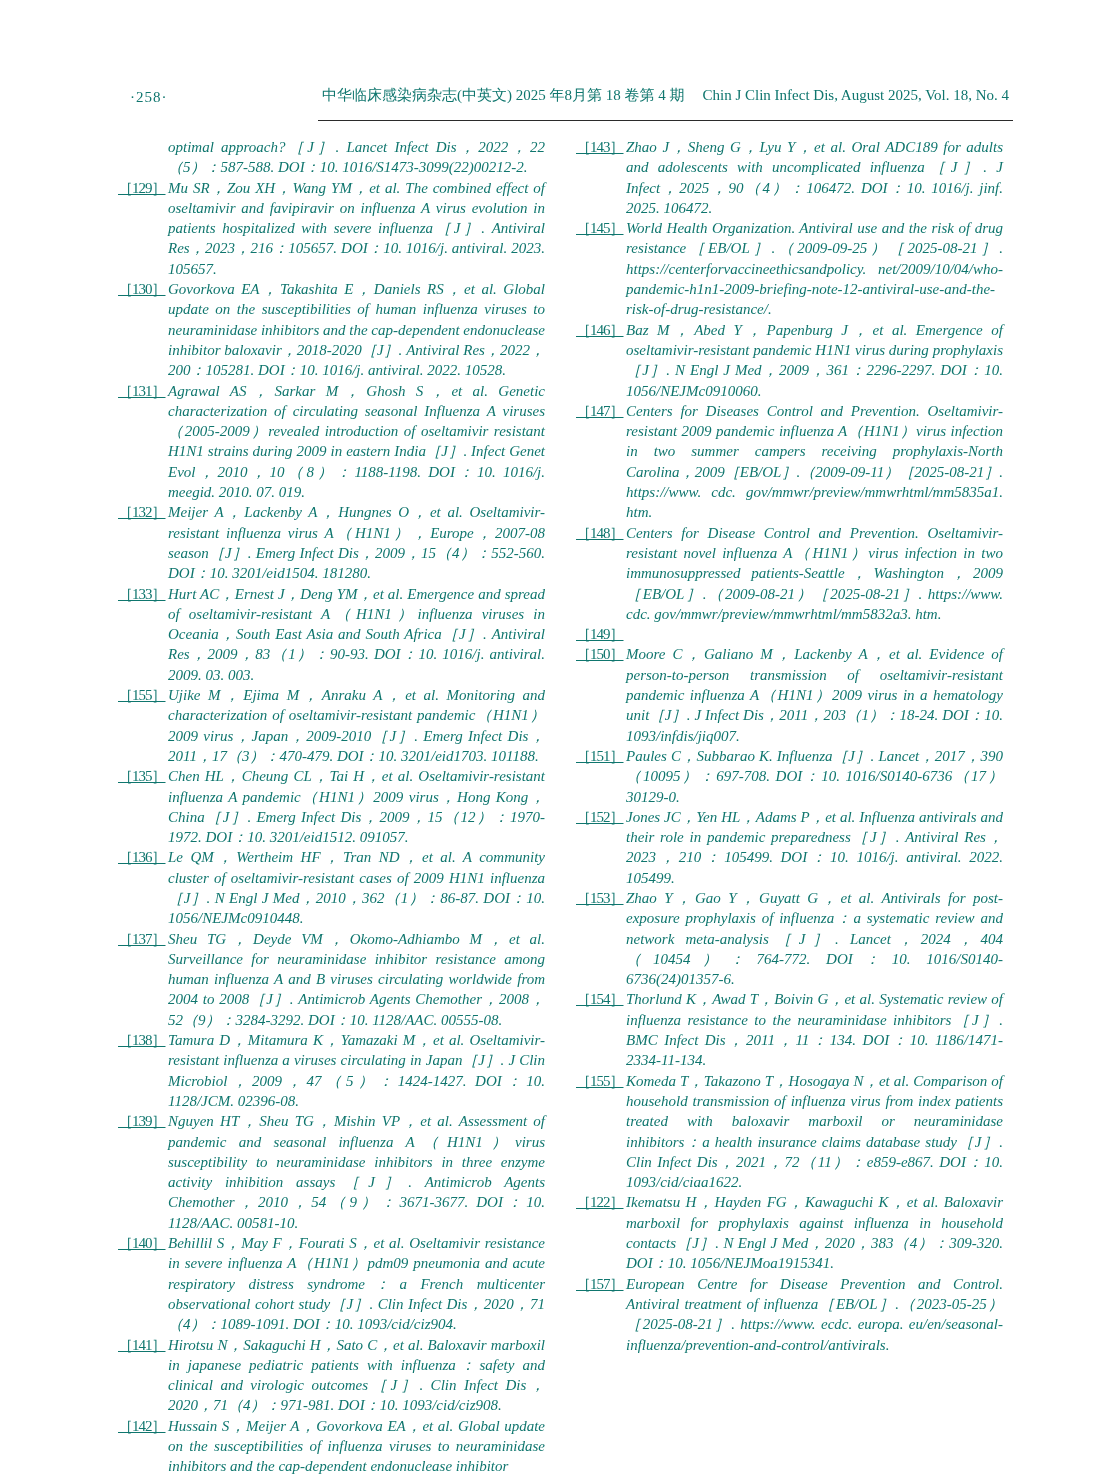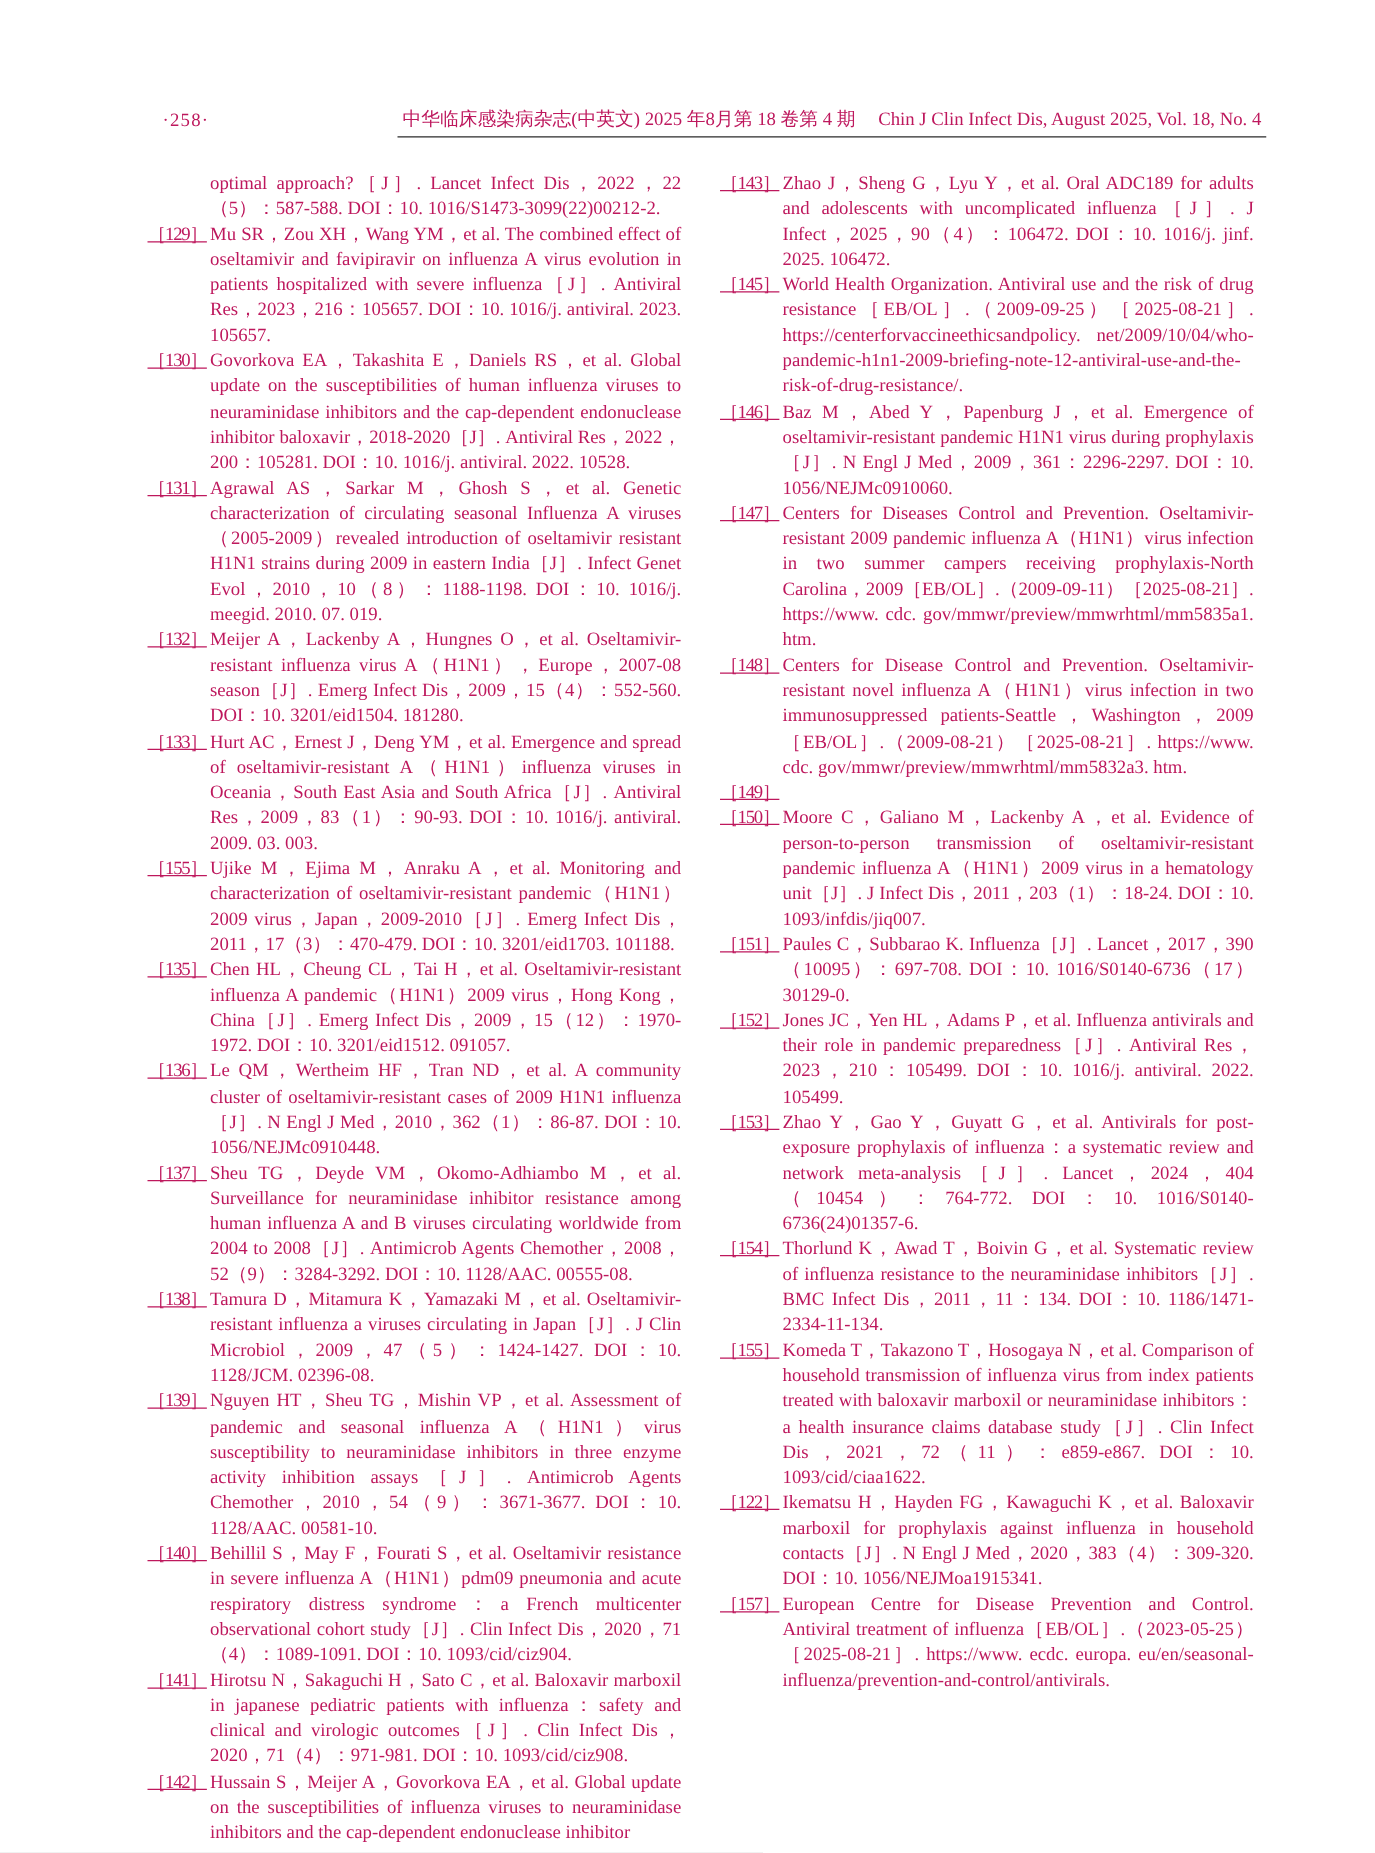--- a/index.html
+++ b/index.html
@@ -2,21 +2,21 @@
 <html><head>
 <meta charset="utf-8">
 <style>
   html, body { margin: 0; padding: 0; background: #e8e8e8; }
   .page {
     position: relative;
     width: 1100px;
     height: 1482px;
     background: #ffffff;
     font-family: "Liberation Serif", "DejaVu Serif", serif;
-    color: #be185d;
+    color: #0f766e;
     overflow: hidden;
   }
   .running-head {
     position: absolute;
     top: 86px;
     left: 0;
     width: 1100px;
     height: 26px;
     font-size: 15px;
   }
@@ -24,21 +24,21 @@
     position: absolute;
     left: 130px;
     top: 3px;
     letter-spacing: 1px;
   }
   .journal-title {
     position: absolute;
     left: 318px;
     top: 0;
     border-bottom: 1.5px solid #2b2b2b;
-    padding: 0 4px 4px 4px;
+    padding: 0 4px 15px 4px;
     white-space: nowrap;
   }
   .journal-title .cn { margin-right: 18px; }
   .content {
     position: absolute;
     top: 137px;
     left: 118px;
     width: 885px;
     display: flex;
     gap: 31px;
@@ -56,20 +56,21 @@
     white-space: nowrap;
     letter-spacing: -1px;
     text-decoration: underline;
   }
   .ref-text {
     flex: 1;
     text-align: justify;
     text-justify: inter-word;
     word-break: normal;
     overflow-wrap: break-word;
+    font-style: italic;
   }
 </style>
 </head>
 <body>
 
 <div class="page">
 
   <div class="running-head">
     <span class="page-number">·258·</span>
     <span class="journal-title">

